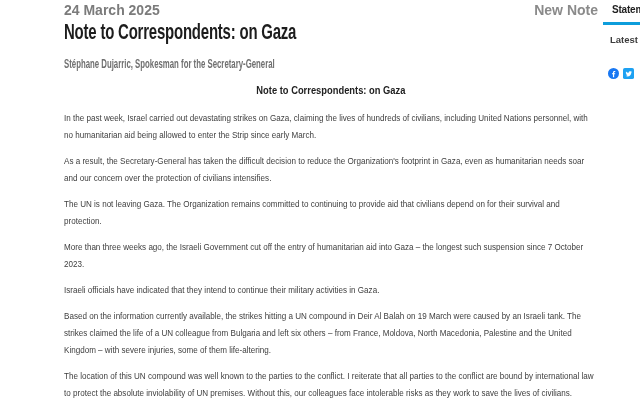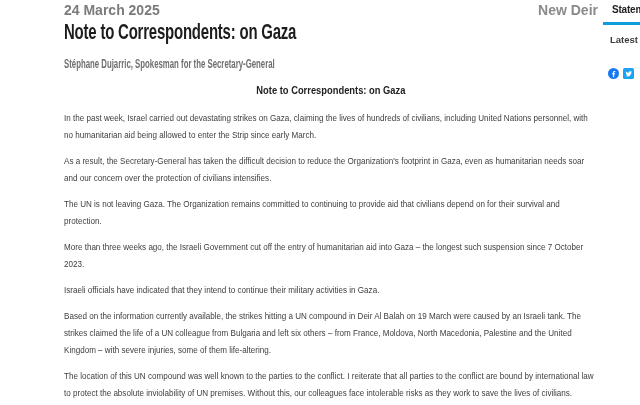--- a/index.html
+++ b/index.html
@@ -118,21 +118,21 @@
 </style>
 </head>
 <body>
 
 <div class="page">
 
   <div class="main">
 
     <div class="meta-row">
       <span class="date">24 March 2025</span>
-      <span class="location">New Deir</span>
+      <span class="location">New Note</span>
     </div>
 
     <h1 class="title"><span class="squeeze">Note to Correspondents: on Gaza</span></h1>
 
     <div class="byline"><span class="squeeze">Stéphane Dujarric, Spokesman for the Secretary-General</span></div>
 
     <div class="article-body">
       <div class="note-heading">Note to Correspondents: on Gaza</div>
       <p>In the past week, Israel carried out devastating strikes on Gaza, claiming the lives of hundreds of civilians, including United Nations personnel, with no humanitarian aid being allowed to enter the Strip since early March.</p>
       <p>As a result, the Secretary-General has taken the difficult decision to reduce the Organization's footprint in Gaza, even as humanitarian needs soar and our concern over the protection of civilians intensifies.</p>

